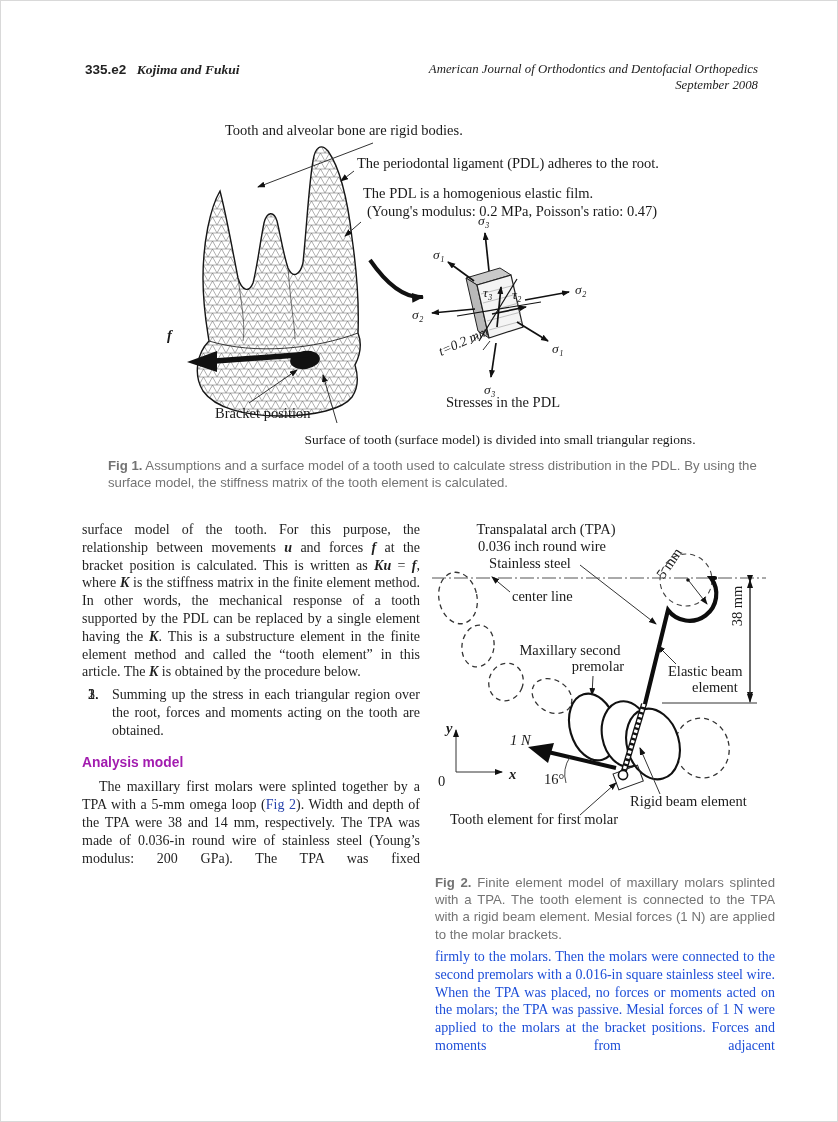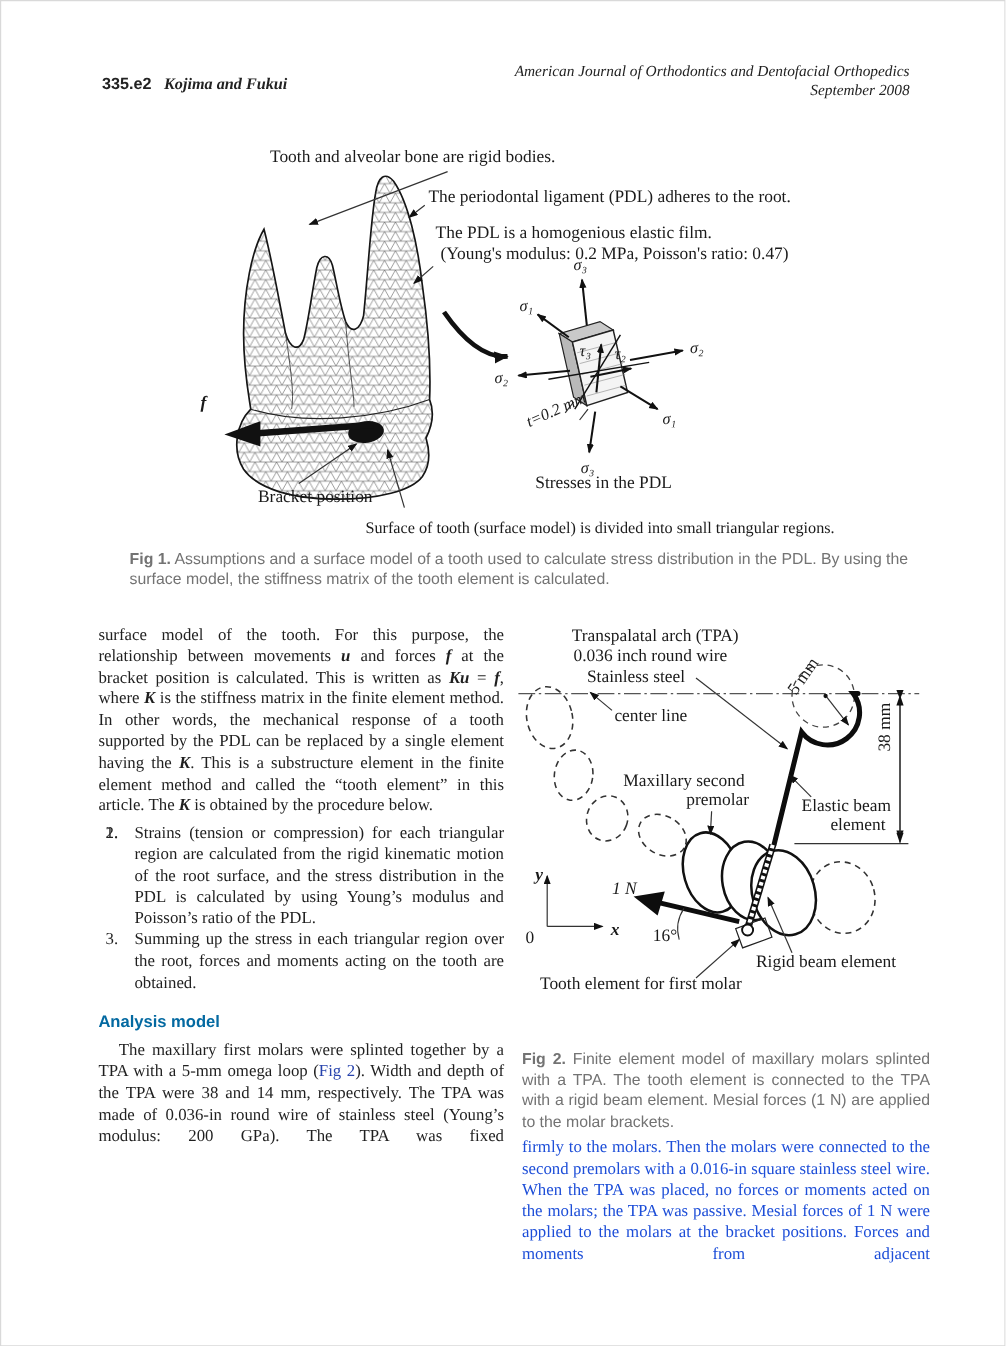--- a/index.html
+++ b/index.html
@@ -3,40 +3,40 @@
 <meta charset="utf-8">
 <style>
   html,body{margin:0;padding:0;background:#ffffff;}
   #page{position:relative;width:838px;height:1122px;background:#fff;
         box-shadow:inset 0 0 0 1px #d9d9d9;overflow:hidden;
         font-family:"Liberation Serif",serif;color:#222;}
   
   .hdr-left{position:absolute;left:85px;top:62px;font-size:13.5px;white-space:nowrap;}
   .hdr-left .pg{font-family:"Liberation Sans",sans-serif;font-weight:bold;font-style:normal;}
   .hdr-left .au{font-style:italic;margin-left:7px;font-weight:bold;}
-  .hdr-right{position:absolute;right:80px;top:51px;text-align:right;
+  .hdr-right{position:absolute;right:80px;top:61px;text-align:right;
              font-style:italic;font-size:12.8px;line-height:16px;}
   
   .cap{font-family:"Liberation Sans",sans-serif;font-size:13.2px;line-height:17.2px;color:#737373;}
   #cap1{position:absolute;left:108px;top:457px;width:652px;}
   #cap2{position:absolute;left:435px;top:838px;width:340px;text-align:justify;margin-top:36px;}
   .cap b{font-weight:bold;}
   
   .col{position:absolute;width:338px;font-size:14px;line-height:17.8px;
        text-align:justify;color:#1f1f1f;}
   #leftcol{left:82px;top:521px;}
   p.body{margin:0;}
   p.fill{text-align-last:justify;}
   .bi{font-weight:bold;font-style:italic;}
   .blue{color:#2743ad;}
   sup.ref{font-size:10px;vertical-align:super;line-height:0;}
   .list{margin:5px 0 6px 0;}
   .li{position:relative;padding-left:30px;margin:0;}
   .li .num{position:absolute;left:6px;top:0;}
-  h3.ah{font-family:"Liberation Sans",sans-serif;font-size:13.8px;margin:14px 0 7px 0;color:#0369a1;}
+  h3.ah{font-family:"Liberation Sans",sans-serif;font-size:13.8px;margin:14px 0 7px 0;color:#a21caf;}
   #rp4{position:absolute;left:435px;top:934px;width:340px;font-size:14px;line-height:17.8px;
        text-align:justify;text-align-last:justify;color:#1d4ed8;}
   
   #fig1{position:absolute;left:145px;top:113px;}
   #fig2{position:absolute;left:430px;top:518px;}
   svg text{font-family:"Liberation Serif",serif;fill:#1a1a1a;}
   .f1lbl{font-size:14.5px;}
   .f1small{font-size:13.5px;}
   .f2lbl{font-size:14.5px;}
   .sym{font-size:13.5px;font-style:italic;}
@@ -151,21 +151,21 @@
 
   <div id="cap1" class="cap">
     <b>Fig 1.</b><span> Assumptions and a surface model of a tooth used to calculate stress distribution in the PDL. By using the surface model, the stiffness matrix of the tooth element is calculated.</span>
   </div>
 
   <div id="leftcol" class="col">
     <p class="body"><span>surface model of the tooth. For this purpose, the relationship between movements </span><span class="bi">u</span><span> and forces </span><span class="bi">f</span><span> at the bracket position is calculated. This is written as </span><span class="bi">Ku</span><span> = </span><span class="bi">f</span><span>, where </span><span class="bi">K</span><span> is the stiffness matrix in the finite element method. In other words, the mechanical response of a tooth supported by the PDL can be replaced by a single element having the </span><span class="bi">K</span><span>. This is a substructure element in the finite element method and called the “tooth element” in this article. The </span><span class="bi">K</span><span> is obtained by the procedure below.</span></p>
 
     <div class="list">
       <p class="li"><span class="num">1.</span></p>
-      <p class="li"><span class="num">2.</span><span>Strains (tension or compression) for each triangular region are calculated from the rigid kinematic motion of the root surface, and the stress distribution in the PDL is calculated by using Young’s modulus and Poisson’s ratio of the PDL.</span></p>
+      <p class="li"><span class="num">2.</span></p>
       <p class="li"><span class="num">3.</span><span>Summing up the stress in each triangular region over the root, forces and moments acting on the tooth are obtained.</span></p>
     </div>
 
 
     <h3 class="ah">Analysis model</h3>
 
     <p class="body fill" style="text-indent:17px;"><span>The maxillary first molars were splinted together by a TPA with a 5-mm omega loop (</span><span class="blue">Fig 2</span><span>). Width and depth of the TPA were 38 and 14 mm, respectively. The TPA was made of 0.036-in round wire of stainless steel (Young’s modulus: 200 GPa). The TPA was fixed</span></p>
   </div>
 
   <svg id="fig2" width="350" height="318" viewBox="0 0 350 318">

